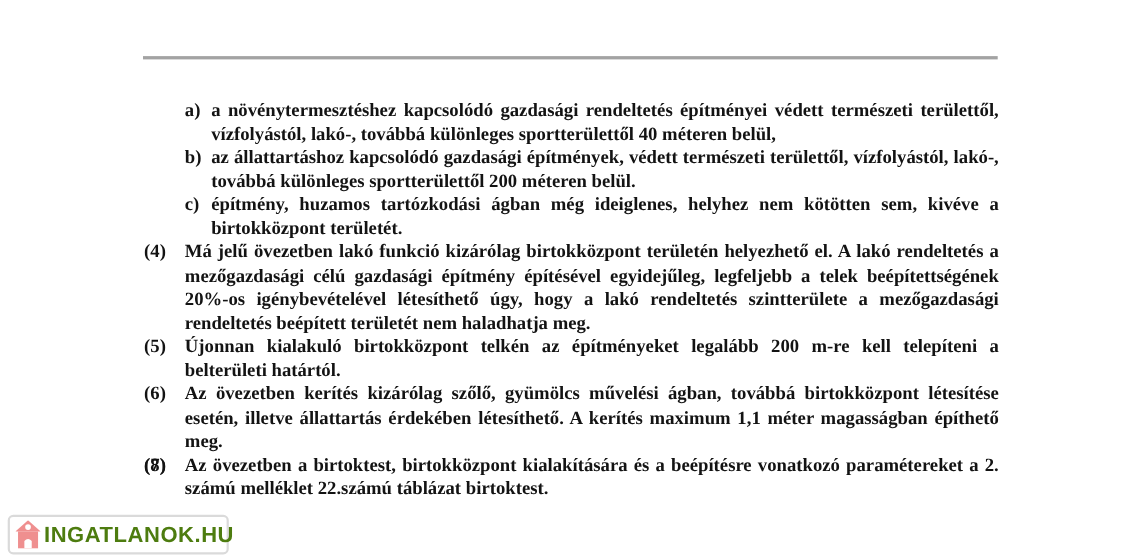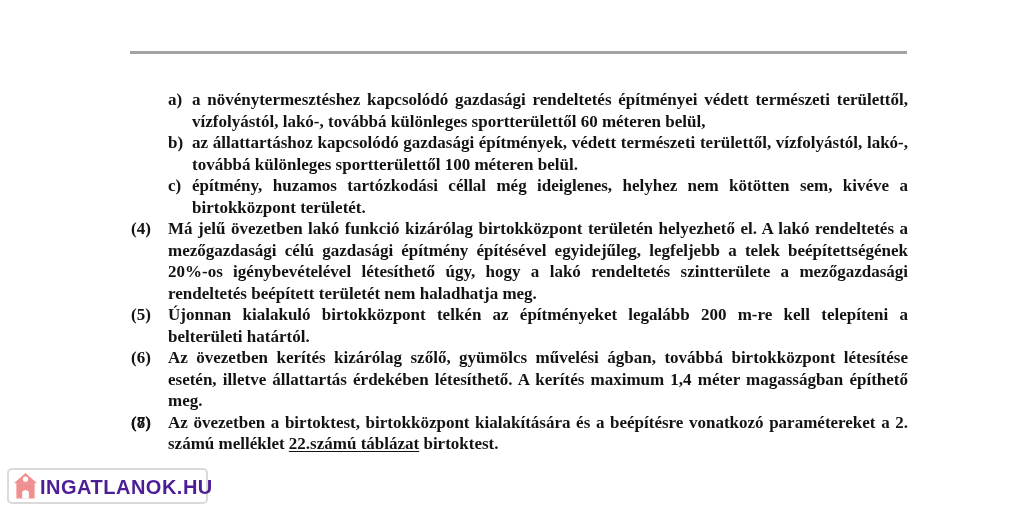--- a/index.html
+++ b/index.html
@@ -15,73 +15,73 @@
   .content{
     position:absolute;left:130px;top:89px;width:778px;
     font-size:17px;line-height:21.5px;font-weight:700;color:#131313;
   }
   .item{margin:0;text-align:justify;position:relative;}
   .item .label{position:absolute;top:0;}
   .item.lettered{padding-left:62px;}
   .item.lettered .label{left:38px;}
   .item.numbered{padding-left:38px;}
   .item.numbered .label{left:1px;}
-  .underlined{text-decoration:underline;text-underline-offset:2px;margin-top:11px;}
+  .underlined{text-underline-offset:2px;margin-top:11px;}
   .watermark{
     position:absolute;left:7px;top:468px;width:201px;height:36px;
     border:2px solid #dadada;border-radius:5px;
     background:rgba(255,255,255,0.78);
     box-sizing:border-box;display:flex;align-items:center;gap:3px;
     padding:2px 3px 2px 5px;
   }
   .wm-icon{display:inline-flex;flex:0 0 auto;}
   .wm-text{
     font-family:"Liberation Sans","DejaVu Sans",sans-serif;
-    font-weight:bold;font-size:20px;color:#4c1d95;
+    font-weight:bold;font-size:20px;color:#4d7c0f;
     letter-spacing:0.5px;white-space:nowrap;line-height:1;
     padding-top:2px;
   }
 </style>
 </head>
 <body>
 
 <div class="page">
 
   <div class="divider"></div>
 
   <div class="content">
 
     <p class="item lettered">
       <span class="label">a)</span>
-      <span class="text">a növénytermesztéshez kapcsolódó gazdasági rendeltetés építményei védett természeti területtől, vízfolyástól, lakó-, továbbá különleges sportterülettől 60 méteren belül,</span>
+      <span class="text">a növénytermesztéshez kapcsolódó gazdasági rendeltetés építményei védett természeti területtől, vízfolyástól, lakó-, továbbá különleges sportterülettől 40 méteren belül,</span>
     </p>
 
     <p class="item lettered">
       <span class="label">b)</span>
-      <span class="text">az állattartáshoz kapcsolódó gazdasági építmények, védett természeti területtől, vízfolyástól, lakó-, továbbá különleges sportterülettől 100 méteren belül.</span>
+      <span class="text">az állattartáshoz kapcsolódó gazdasági építmények, védett természeti területtől, vízfolyástól, lakó-, továbbá különleges sportterülettől 200 méteren belül.</span>
     </p>
 
     <p class="item lettered">
       <span class="label">c)</span>
-      <span class="text">építmény, huzamos tartózkodási céllal még ideiglenes, helyhez nem kötötten sem, kivéve a birtokközpont területét.</span>
+      <span class="text">építmény, huzamos tartózkodási ágban még ideiglenes, helyhez nem kötötten sem, kivéve a birtokközpont területét.</span>
     </p>
 
     <p class="item numbered">
       <span class="label">(4)</span>
       <span class="text">Má jelű övezetben lakó funkció kizárólag birtokközpont területén helyezhető el. A lakó rendeltetés a mezőgazdasági célú gazdasági építmény építésével egyidejűleg, legfeljebb a telek beépítettségének 20%-os igénybevételével létesíthető úgy, hogy a lakó rendeltetés szintterülete a mezőgazdasági rendeltetés beépített területét nem haladhatja meg.</span>
     </p>
 
     <p class="item numbered">
       <span class="label">(5)</span>
       <span class="text">Újonnan kialakuló birtokközpont telkén az építményeket legalább 200 m-re kell telepíteni a belterületi határtól.</span>
     </p>
 
     <p class="item numbered">
       <span class="label">(6)</span>
-      <span class="text">Az övezetben kerítés kizárólag szőlő, gyümölcs művelési ágban, továbbá birtokközpont létesítése esetén, illetve állattartás érdekében létesíthető. A kerítés maximum 1,4 méter magasságban építhető meg.</span>
+      <span class="text">Az övezetben kerítés kizárólag szőlő, gyümölcs művelési ágban, továbbá birtokközpont létesítése esetén, illetve állattartás érdekében létesíthető. A kerítés maximum 1,1 méter magasságban építhető meg.</span>
     </p>
 
     <p class="item numbered">
       <span class="label">(7)</span>
     </p>
 
     <p class="item numbered">
       <span class="label">(8)</span>
       <span class="text"><span>Az övezetben a birtoktest, birtokközpont kialakítására és a beépítésre vonatkozó paramétereket a 2. számú melléklet </span><span class="underlined">22.számú táblázat</span><span> birtoktest.</span></span>
     </p>

